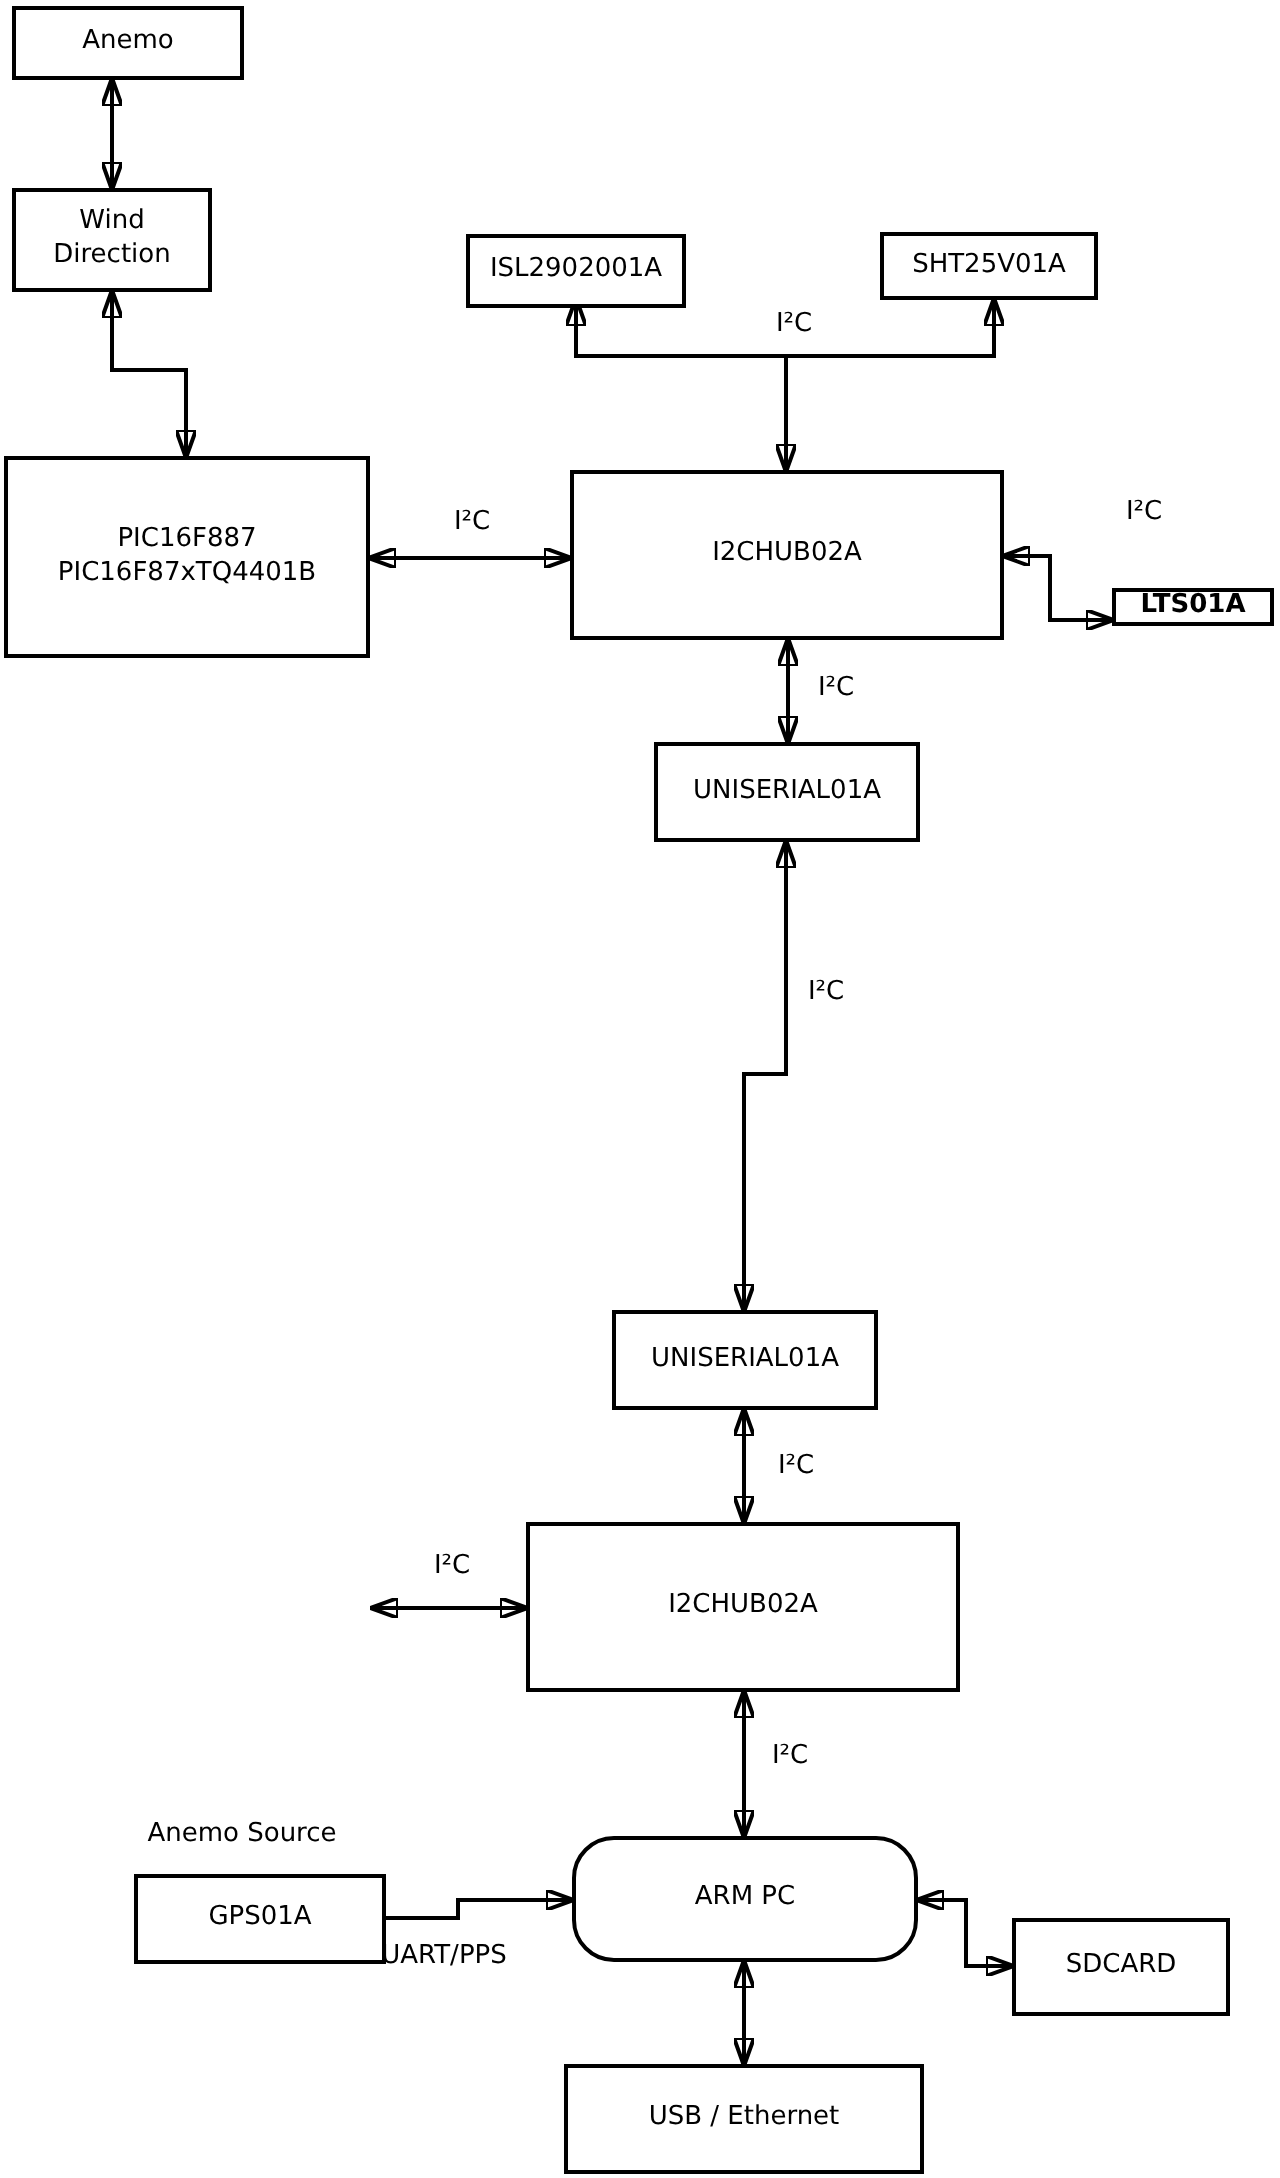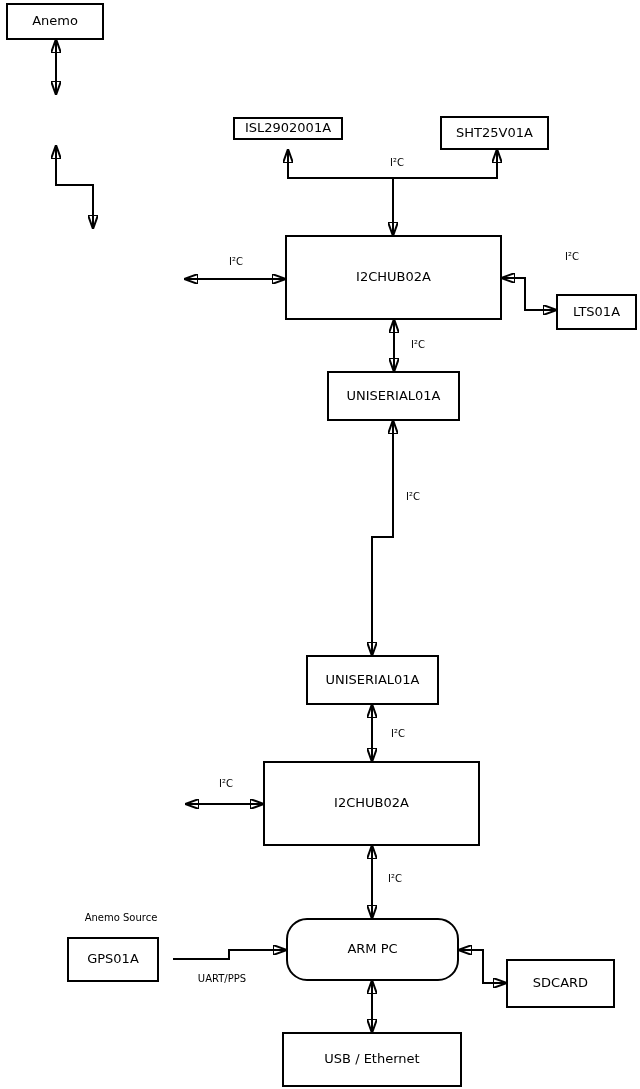--- a/index.html
+++ b/index.html
@@ -31,21 +31,21 @@
     align-items: center;
     justify-content: center;
     text-align: center;
     font-size: 13px;
     line-height: 1.3;
     white-space: pre-line;
   }
   .elabel {
     position: absolute;
     transform: translate(-50%, -50%);
-    font-size: 10px;
+    font-size: 13px;
     white-space: nowrap;
   }
 </style>
 </head>
 <body>
 
 <div class="canvas">
 
   <svg class="wires" viewBox="0 0 640 1089" xmlns="http://www.w3.org/2000/svg">
     <defs>
@@ -63,40 +63,44 @@
     <path d="M394 320 V371" marker-start="url(#ah)" marker-end="url(#ah)"></path>
     <path d="M393 421 V537 H372 V655" marker-start="url(#ah)" marker-end="url(#ah)"></path>
     <path d="M372 705 V761" marker-start="url(#ah)" marker-end="url(#ah)"></path>
     <path d="M186 804 H263" marker-start="url(#ah)" marker-end="url(#ah)"></path>
     <path d="M372 846 V918" marker-start="url(#ah)" marker-end="url(#ah)"></path>
     <path d="M173 959 H229 V950 H286" marker-end="url(#ah)"></path>
     <path d="M459 950 H483 V983 H506" marker-start="url(#ah)" marker-end="url(#ah)"></path>
     <path d="M372 981 V1032" marker-start="url(#ah)" marker-end="url(#ah)"></path>
   </svg>
 
-  <div class="node" style="left:6px; top:3px; width:98px; height:37px;">Anemo</div>
+  <div class="node" style="left:6px; top:3px; width:116px; height:37px;">Anemo</div>
 
+  <div class="node" style="left:6px; top:94px; width:100px; height:52px;">Wind
+Direction</div>
 
+  <div class="node" style="left:2px; top:228px; width:183px; height:101px;">PIC16F887
+PIC16F87xTQ4401B</div>
 
-  <div class="node" style="left:233px; top:117px; width:110px; height:23px;">ISL2902001A</div>
+  <div class="node" style="left:233px; top:117px; width:110px; height:37px;">ISL2902001A</div>
 
   <div class="node" style="left:440px; top:116px; width:109px; height:34px;text-align:right;">SHT25V01A</div>
 
   <div class="node" style="left:285px; top:235px; width:217px; height:85px;">I2CHUB02A</div>
 
-  <div class="node" style="left:556px; top:294px; width:81px; height:36px;">LTS01A</div>
+  <div class="node" style="left:556px; top:294px; width:81px; height:19px;font-weight:bold;">LTS01A</div>
 
   <div class="node" style="left:327px; top:371px; width:133px; height:50px;">UNISERIAL01A</div>
 
   <div class="node" style="left:306px; top:655px; width:133px; height:50px;">UNISERIAL01A</div>
 
 
   <div class="node" style="left:263px; top:761px; width:217px; height:85px;">I2CHUB02A</div>
 
-  <div class="node" style="left:67px; top:937px; width:92px; height:45px;">GPS01A</div>
+  <div class="node" style="left:67px; top:937px; width:126px; height:45px;">GPS01A</div>
 
   <div class="node" style="left:286px; top:918px; width:173px; height:63px;border-radius:21px;">ARM PC</div>
 
   <div class="node" style="left:506px; top:959px; width:109px; height:49px;">SDCARD</div>
 
   <div class="node" style="left:282px; top:1032px; width:180px; height:55px;">USB / Ethernet</div>
 
   <div class="elabel" style="left:397px; top:162px;">I²C</div>
 
   <div class="elabel" style="left:236px; top:261px;">I²C</div>

